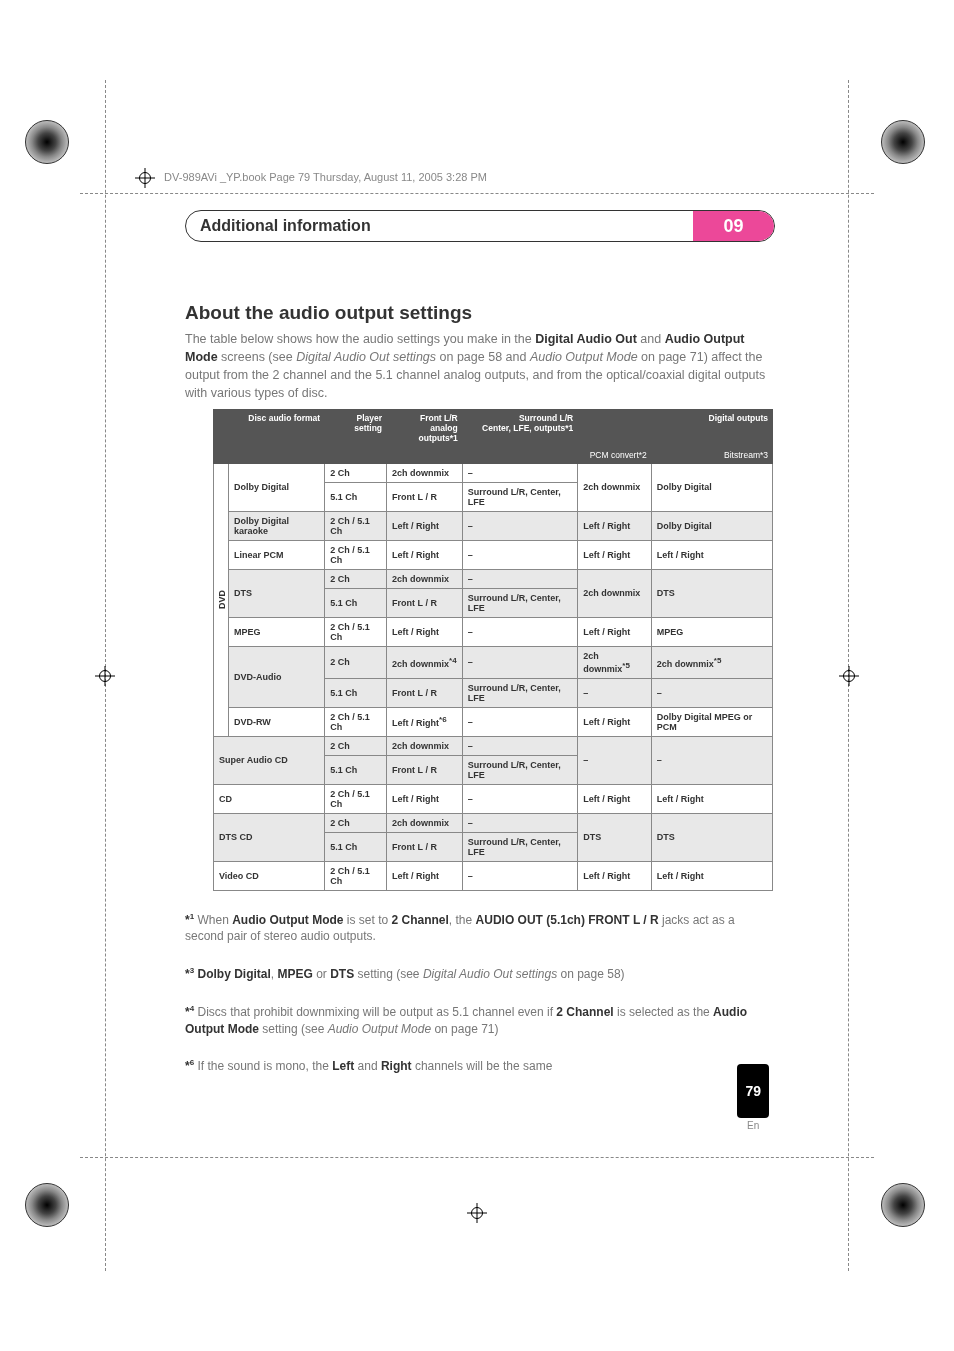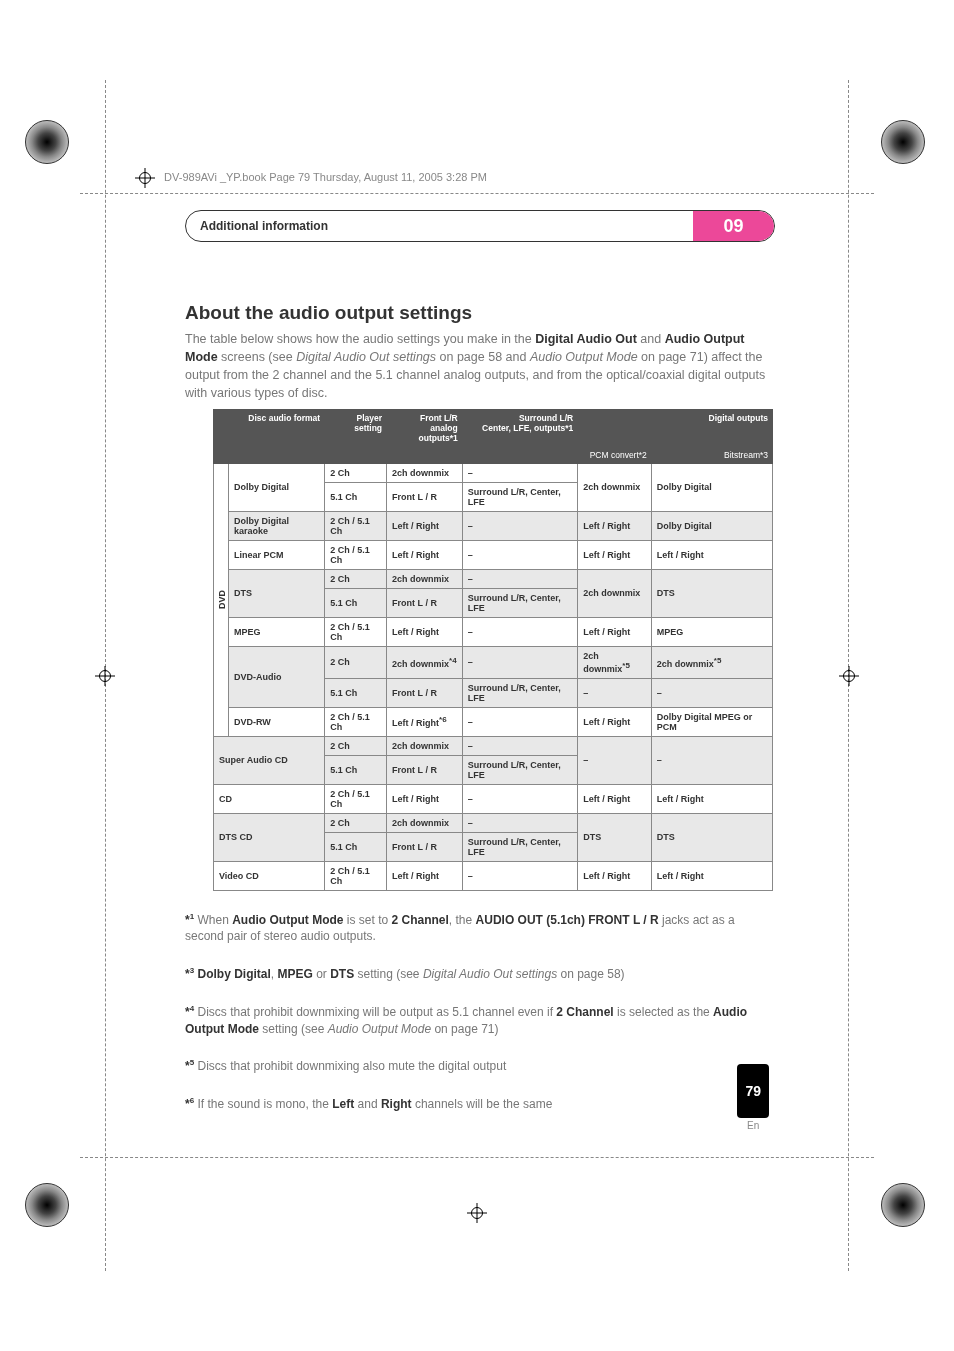--- a/index.html
+++ b/index.html
@@ -69,21 +69,21 @@
     display: flex;
     align-items: center;
     border: 1px solid #333;
     border-radius: 16px;
     height: 32px;
     overflow: hidden;
     width: 100%;
   }
   .chapter-title {
     font-weight: bold;
-    font-size: 12px;
+    font-size: 16px;
     color: #333;
     padding: 0 14px;
     flex: 1;
   }
   .chapter-num-right {
     background:#ec4899;color:#fff;font-weight:bold;font-size:18px;
     height:100%;width:81px;display:flex;align-items:center;justify-content:center;
     border-top-right-radius:16px;border-bottom-right-radius:16px;
   }
 
@@ -346,20 +346,19 @@
           <td>–</td>
           <td>Left / Right</td>
           <td>Left / Right</td>
         </tr>
       </tbody>
   </table>
 
   <p class="footnote"><span class="fn-star">*<sup>1</sup></span> <span>When </span><b>Audio Output Mode</b><span> is set to </span><b>2 Channel</b><span>, the </span><b>AUDIO OUT (5.1ch) FRONT L / R</b><span> jacks act as a second pair of stereo audio outputs.</span></p>
   <p class="footnote"><span class="fn-star">*<sup>3</sup></span> <b>Dolby Digital</b><span>, </span><b>MPEG</b><span> or </span><b>DTS</b><span> setting (see </span><i>Digital Audio Out settings</i><span> on page 58)</span></p>
   <p class="footnote"><span class="fn-star">*<sup>4</sup></span> <span>Discs that prohibit downmixing will be output as 5.1 channel even if </span><b>2 Channel</b><span> is selected as the </span><b>Audio Output Mode</b><span> setting (see </span><i>Audio Output Mode</i><span> on page 71)</span></p>
-  <p class="footnote"><span class="fn-star">*<sup>5</sup></span> <span>Discs that prohibit downmixing also mute the digital output</span></p>
   <p class="footnote"><span class="fn-star">*<sup>6</sup></span> <span>If the sound is mono, the </span><b>Left</b><span> and </span><b>Right</b><span> channels will be the same</span></p>
 </div>
 
 <div class="page-badge">
   <div class="num">79</div>
   <div class="lang">En</div>
 </div>
 
 </body></html>

